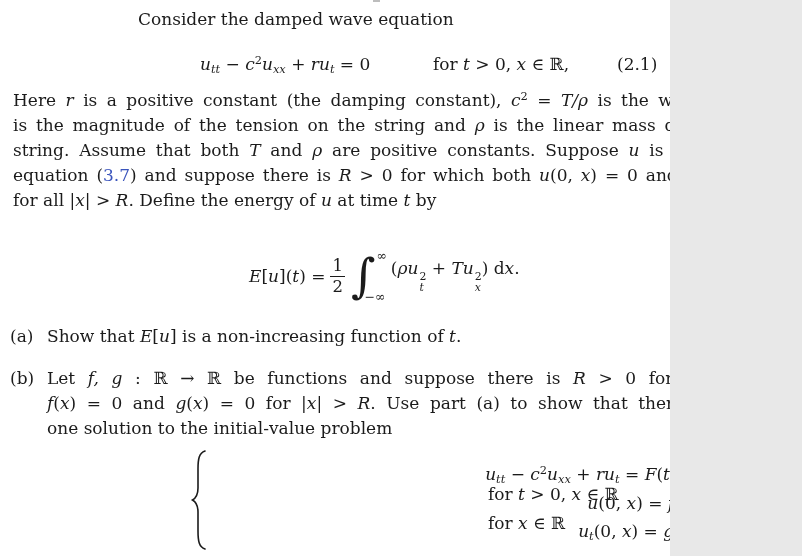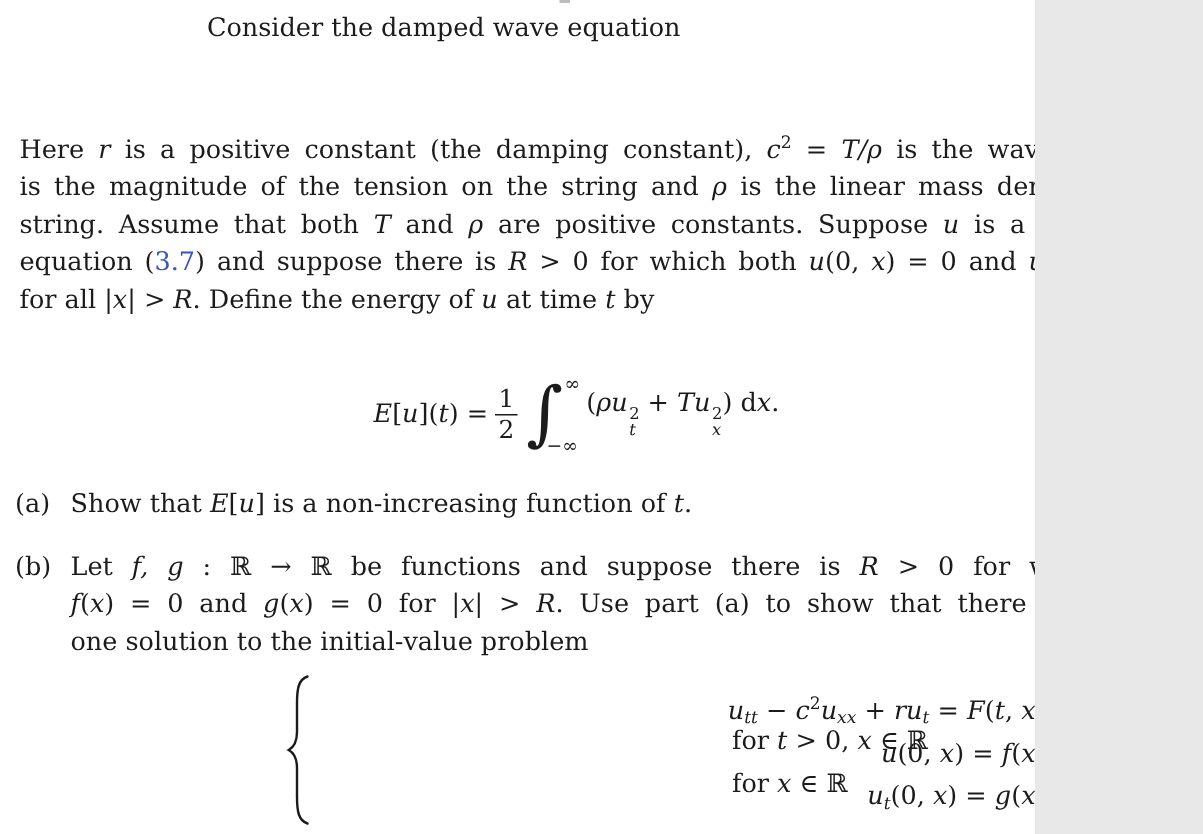--- a/index.html
+++ b/index.html
@@ -2,21 +2,20 @@
 <html style="--bg: #ffffff; --ink: #1b1b1b; --link: #3a54bc;"><head>
 <meta charset="utf-8">
 <style>
   :root { --bg:#ffffff; --ink:#1b1b1b; --link:#3a54bc; }
   html,body{margin:0;padding:0;background:#e8e8e8;}
   #page{
     position:relative; width:670px; height:556px; overflow:hidden;
     background:var(--bg); color:var(--ink);
     font-family:"DejaVu Serif","Liberation Serif",serif;
     font-size:17px;
-    padding-left:20px;
   }
   .abs{position:absolute;}
   .mi{font-style:italic;}
   sub,sup{font-size:67%; line-height:0;}
   sup{vertical-align:0.55em; font-style:normal;}
   sub{vertical-align:-0.28em;}
   
   .stk{display:inline-flex; flex-direction:column; align-items:flex-start;
        font-size:64%; line-height:1.0; vertical-align:-0.52em; margin-left:1px;}
   .stk .stk-sup{font-style:normal;}
@@ -64,20 +63,25 @@
 <body>
 
 <div id="page">
 
   <div class="abs tick"></div>
   <div class="abs speck"></div>
   <div class="abs dot"></div>
 
   <div id="intro" class="abs">Consider the damped wave equation</div>
 
+  <div id="eqrow" class="abs">
+    <span class="abs eq-lhs"><span class="mi">u<sub>tt</sub></span> − <span class="mi">c<sup>2</sup></span><span class="mi">u<sub>xx</sub></span> + <span class="mi">ru<sub>t</sub></span> = 0</span>
+    <span class="abs eq-cond">for <span class="mi">t</span> &gt; 0, <span class="mi">x</span> ∈ ℝ,</span>
+    <span class="abs eq-num">(2.1)</span>
+  </div>
 
   <div id="para1" class="abs">
     <div class="jline">Here <span class="mi">r</span> is a positive constant (the damping constant), <span class="mi">c<sup>2</sup></span> = <span class="mi">T/ρ</span> is the wave speed, <span class="mi">T</span></div>
     <div class="jline">is the magnitude of the tension on the string and <span class="mi">ρ</span> is the linear mass density of the</div>
     <div class="jline">string. Assume that both <span class="mi">T</span> and <span class="mi">ρ</span> are positive constants. Suppose <span class="mi">u</span> is a solution to</div>
     <div class="jline"><span>equation (</span><span class="eqref">3.7</span><span>) and suppose there is <span class="mi">R</span> &gt; 0 for which both <span class="mi">u</span>(0, <span class="mi">x</span>) = 0 and <span class="mi">u<sub>t</sub></span>(0, <span class="mi">x</span>) = 0</span></div>
     <div class="lline">for all |<span class="mi">x</span>| &gt; <span class="mi">R</span>. Define the energy of <span class="mi">u</span> at time <span class="mi">t</span> by</div>
   </div>
 
   <div id="energy" class="abs">

